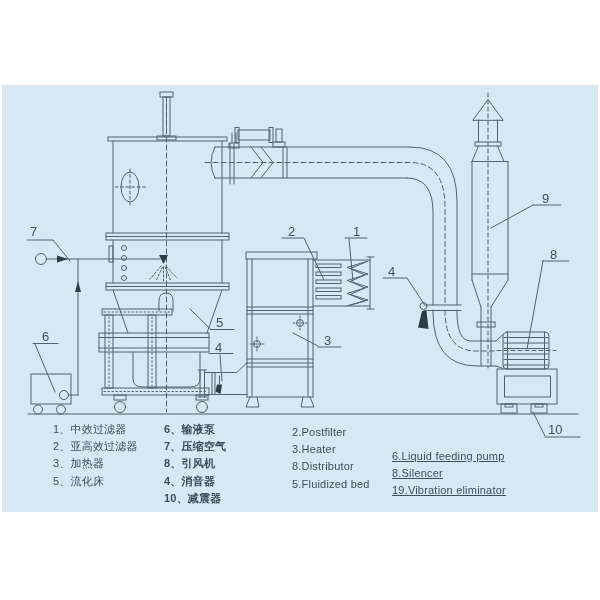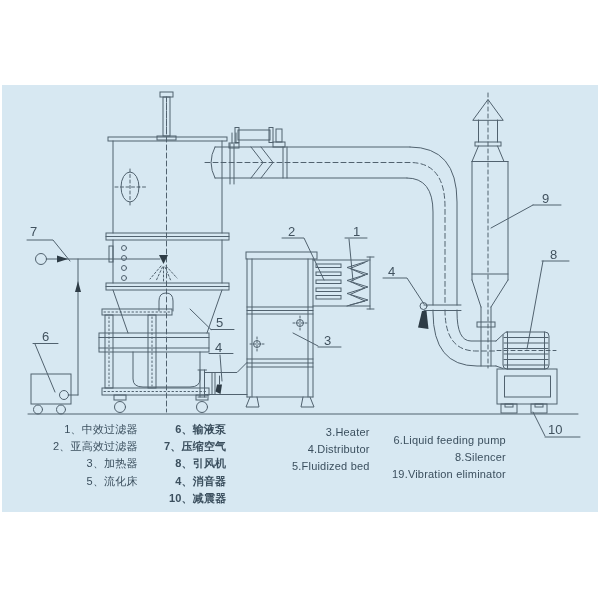--- a/index.html
+++ b/index.html
@@ -1,19 +1,19 @@
 <!DOCTYPE html>
 <html><head>
 <meta charset="utf-8">
 <style>
   html,body{margin:0;padding:0;background:#ffffff;}
   .stage{position:relative;width:600px;height:600px;background:#ffffff;overflow:hidden;
          font-family:"Liberation Sans","DejaVu Sans",sans-serif;}
   .stage svg{position:absolute;left:0;top:0;}
-  .legend-col{position:absolute;font-size:11px;line-height:17.2px;color:#3b4f5e;letter-spacing:0.2px;text-align:right;}
+  .legend-col{position:absolute;font-size:11px;line-height:17.2px;color:#3b4f5e;letter-spacing:0.2px;}
   .legend-col span{display:block;white-space:nowrap;}
   .callout-text{font-size:13px;fill:#41525f;}
 </style>
 </head>
 <body>
 
 <div class="stage">
 <svg width="600" height="600" viewBox="0 0 600 600">
 
   <rect x="2" y="85" width="596" height="427" fill="#d7e8f2"></rect>
@@ -234,22 +234,23 @@
     <span>5、流化床</span>
   </div>
   <div class="legend-col" style="left:164px;top:421px;font-weight:bold;">
     <span>6、输液泵</span>
     <span>7、压缩空气</span>
     <span>8、引风机</span>
     <span>4、消音器</span>
     <span>10、减震器</span>
   </div>
   <div class="legend-col" style="left:292px;top:424px;">
+    <span>2.Postfilter</span>
     <span>3.Heater</span>
-    <span>4.Distributor</span>
+    <span>8.Distributor</span>
     <span>5.Fluidized bed</span>
   </div>
-  <div class="legend-col" style="left:392px;top:432px;">
+  <div class="legend-col" style="left:392px;top:448px;text-decoration:underline;">
     <span>6.Liquid feeding pump</span>
     <span>8.Silencer</span>
     <span>19.Vibration eliminator</span>
   </div>
 </div>
 
 </body></html>

